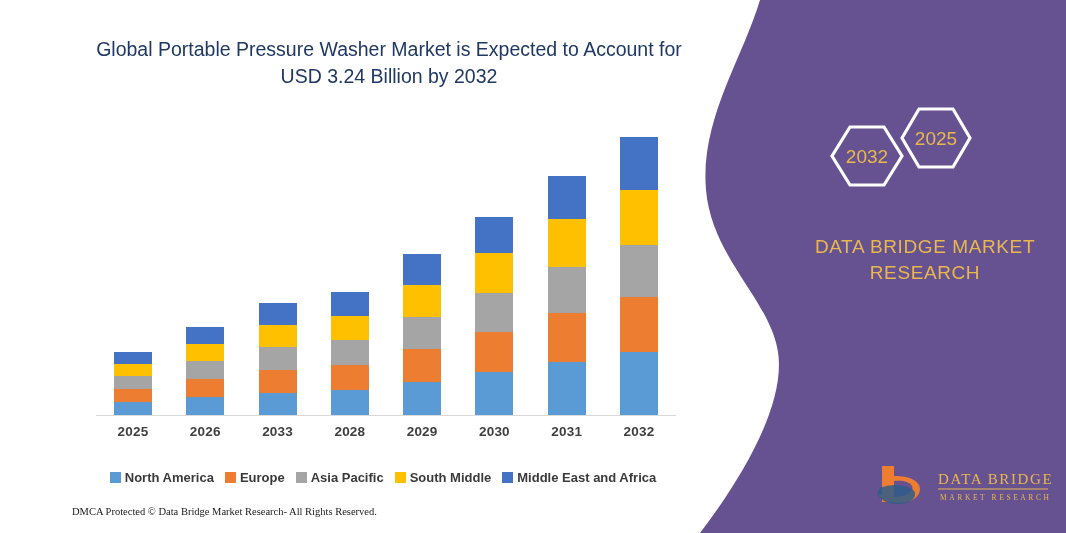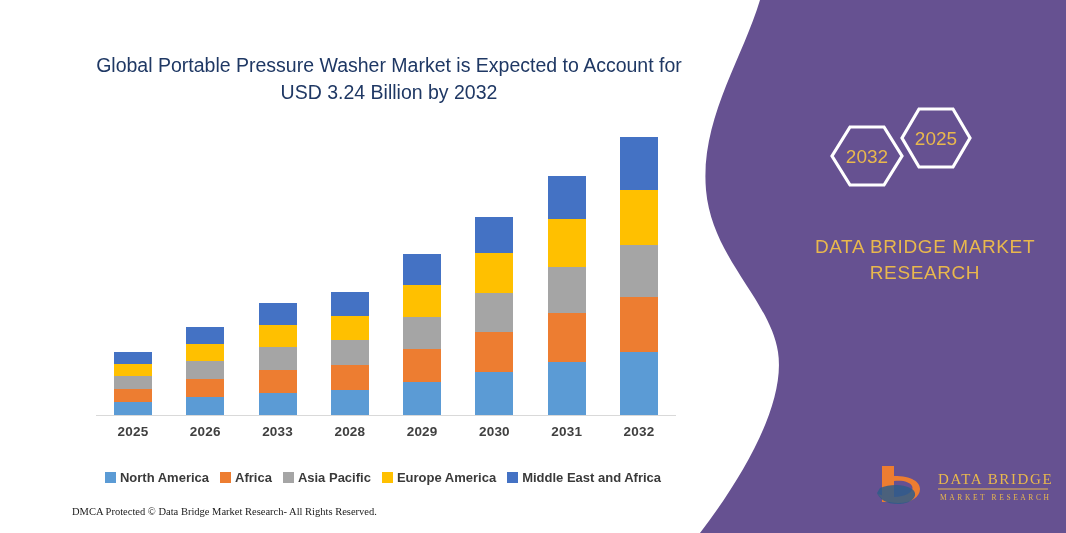--- a/index.html
+++ b/index.html
@@ -36,21 +36,21 @@
     left:790px; top:234px; width:270px; text-align:center;
     color:#E9B84D; font-size:19px; line-height:1.35; letter-spacing:.6px;
   }
 
   
   #brand-logo { left:872px; top:462px; width:180px; height:46px; }
   #brand-logo svg { display:block; }
 
   
   #chart-title {
-    position:absolute; z-index:3; left:86px; top:52px; width:606px;
+    position:absolute; z-index:3; left:86px; top:36px; width:606px;
     text-align:center; color:#1F3864; font-size:19.5px; line-height:1.38;
   }
 
   #plot {
     position:absolute; z-index:3;
     left:96px; top:120px; width:580px; height:296px;
   }
   #bars {
     position:absolute; left:0; bottom:0; width:100%; height:100%;
     display:flex; align-items:flex-end; justify-content:space-between;
@@ -196,29 +196,29 @@
       <div class="xtick">2032</div>
     </div>
 
   <div id="legend">
       <div class="legend-item">
         <span class="legend-swatch" style="background: rgb(91, 155, 213);"></span>
         <span class="legend-label">North America</span>
       </div>
       <div class="legend-item">
         <span class="legend-swatch" style="background: rgb(237, 125, 49);"></span>
-        <span class="legend-label">Africa</span>
+        <span class="legend-label">Europe</span>
       </div>
       <div class="legend-item">
         <span class="legend-swatch" style="background: rgb(165, 165, 165);"></span>
         <span class="legend-label">Asia Pacific</span>
       </div>
       <div class="legend-item">
         <span class="legend-swatch" style="background: rgb(255, 192, 0);"></span>
-        <span class="legend-label">Europe America</span>
+        <span class="legend-label">South Middle</span>
       </div>
       <div class="legend-item">
         <span class="legend-swatch" style="background: rgb(68, 114, 196);"></span>
         <span class="legend-label">Middle East and Africa</span>
       </div>
     </div>
 
   <div id="footer">
     <span>DMCA Protected © Data Bridge Market Research- All Rights Reserved.</span>
   </div>

